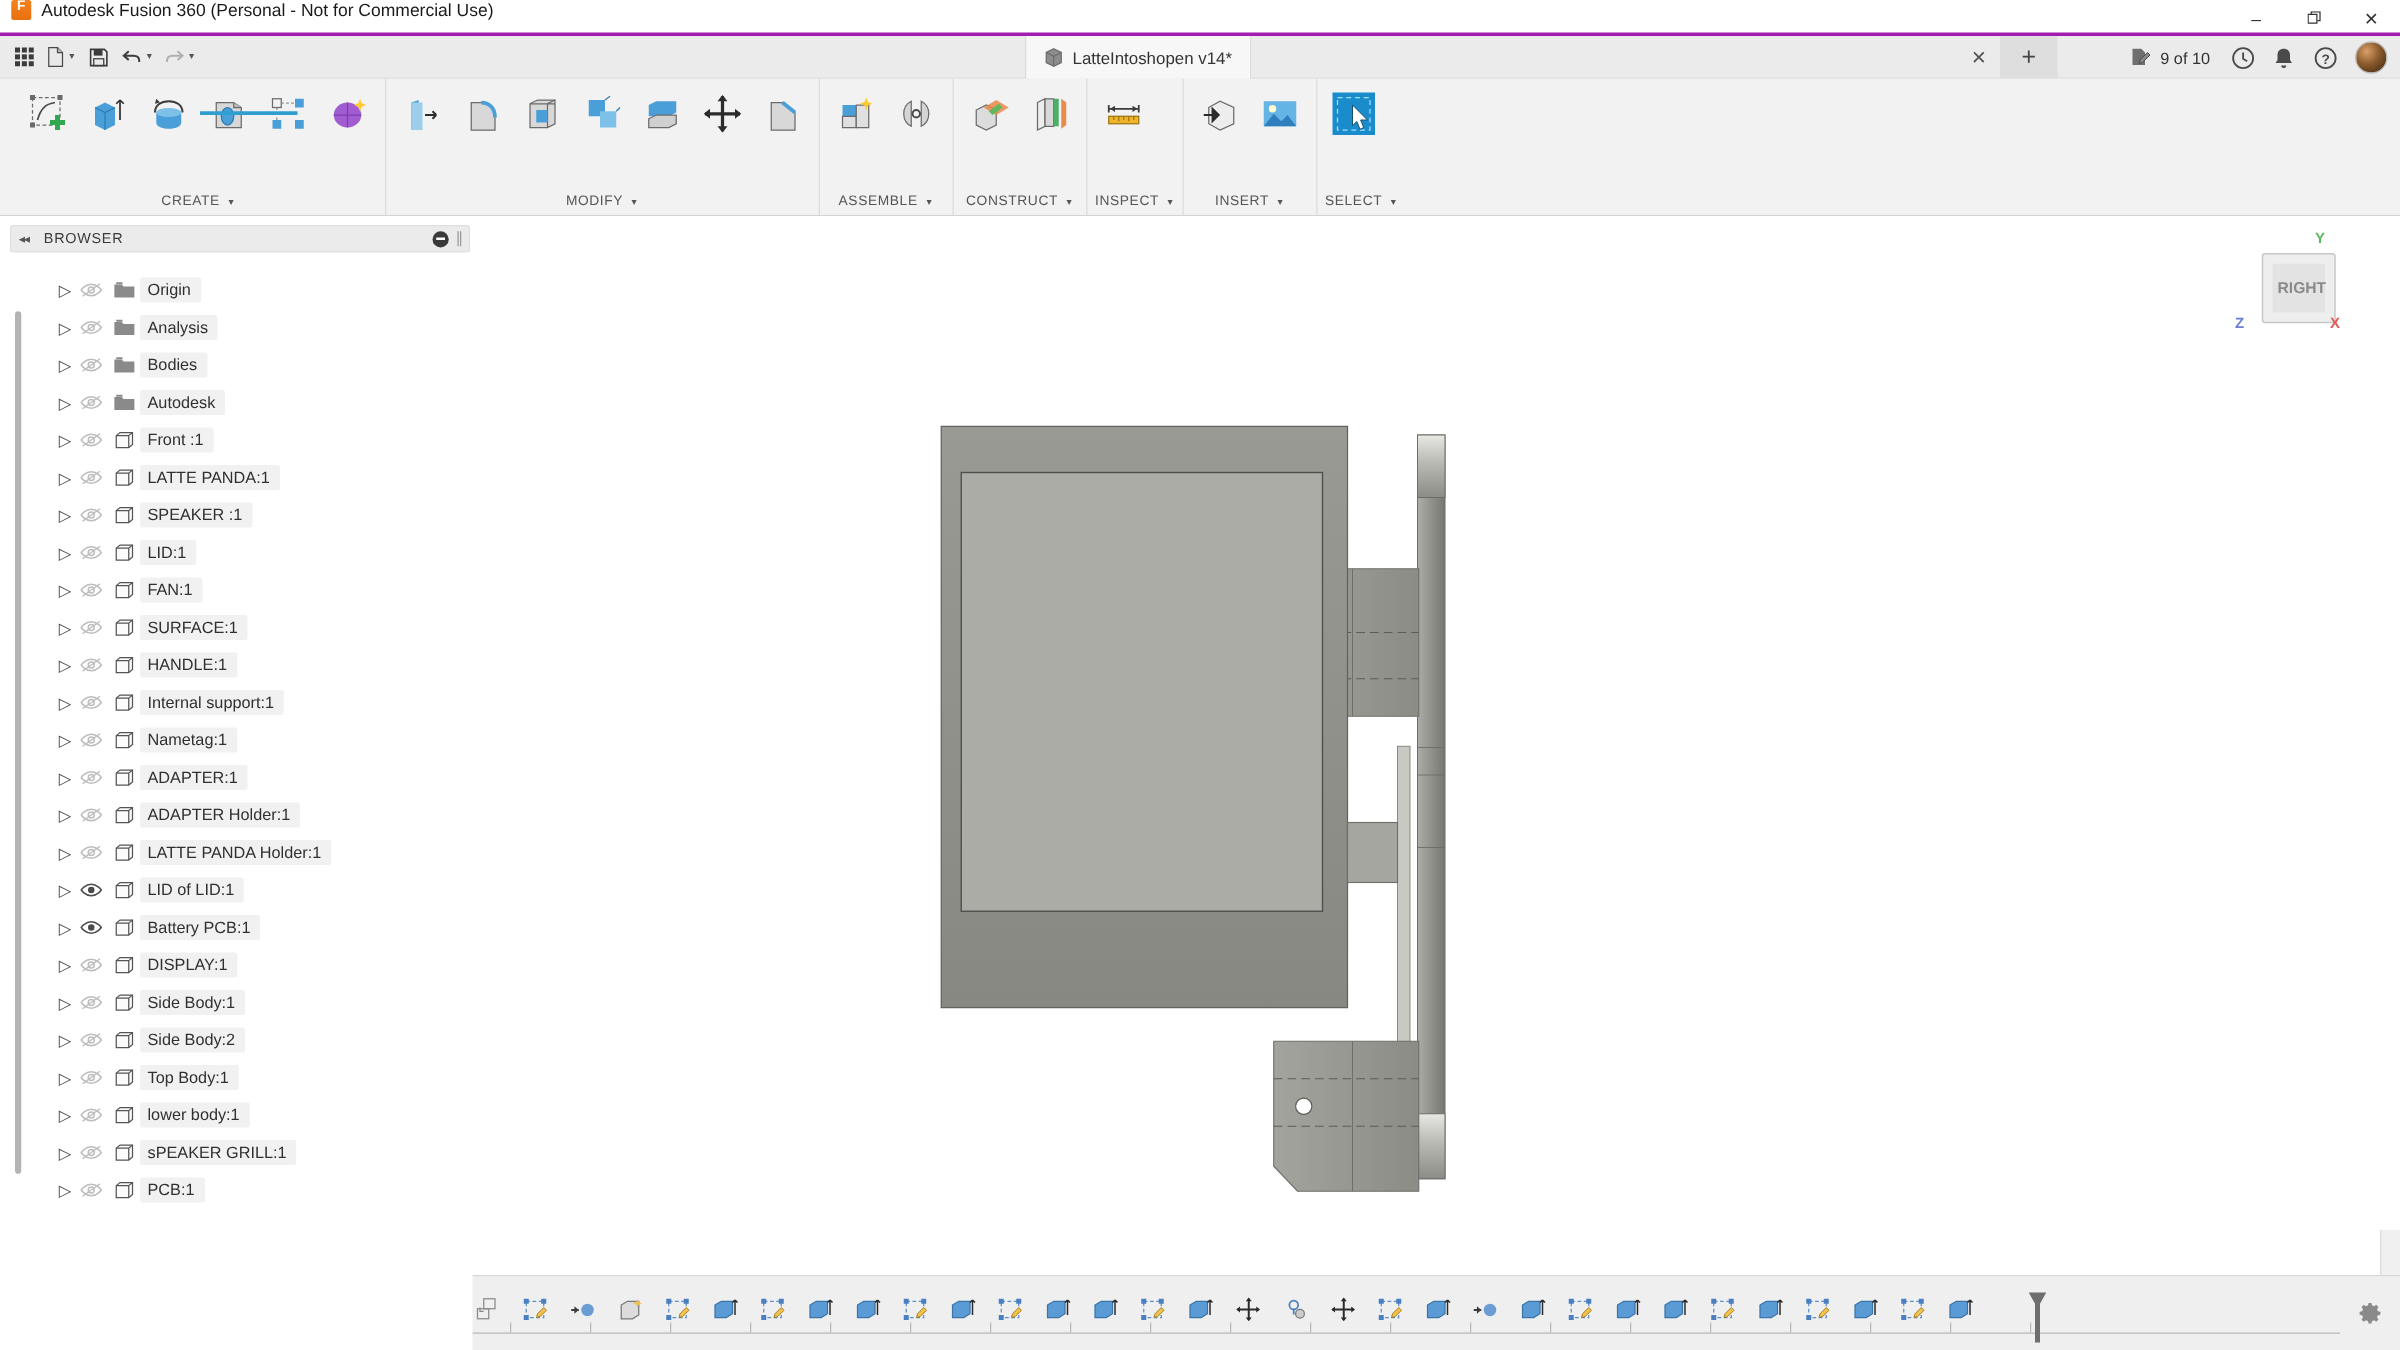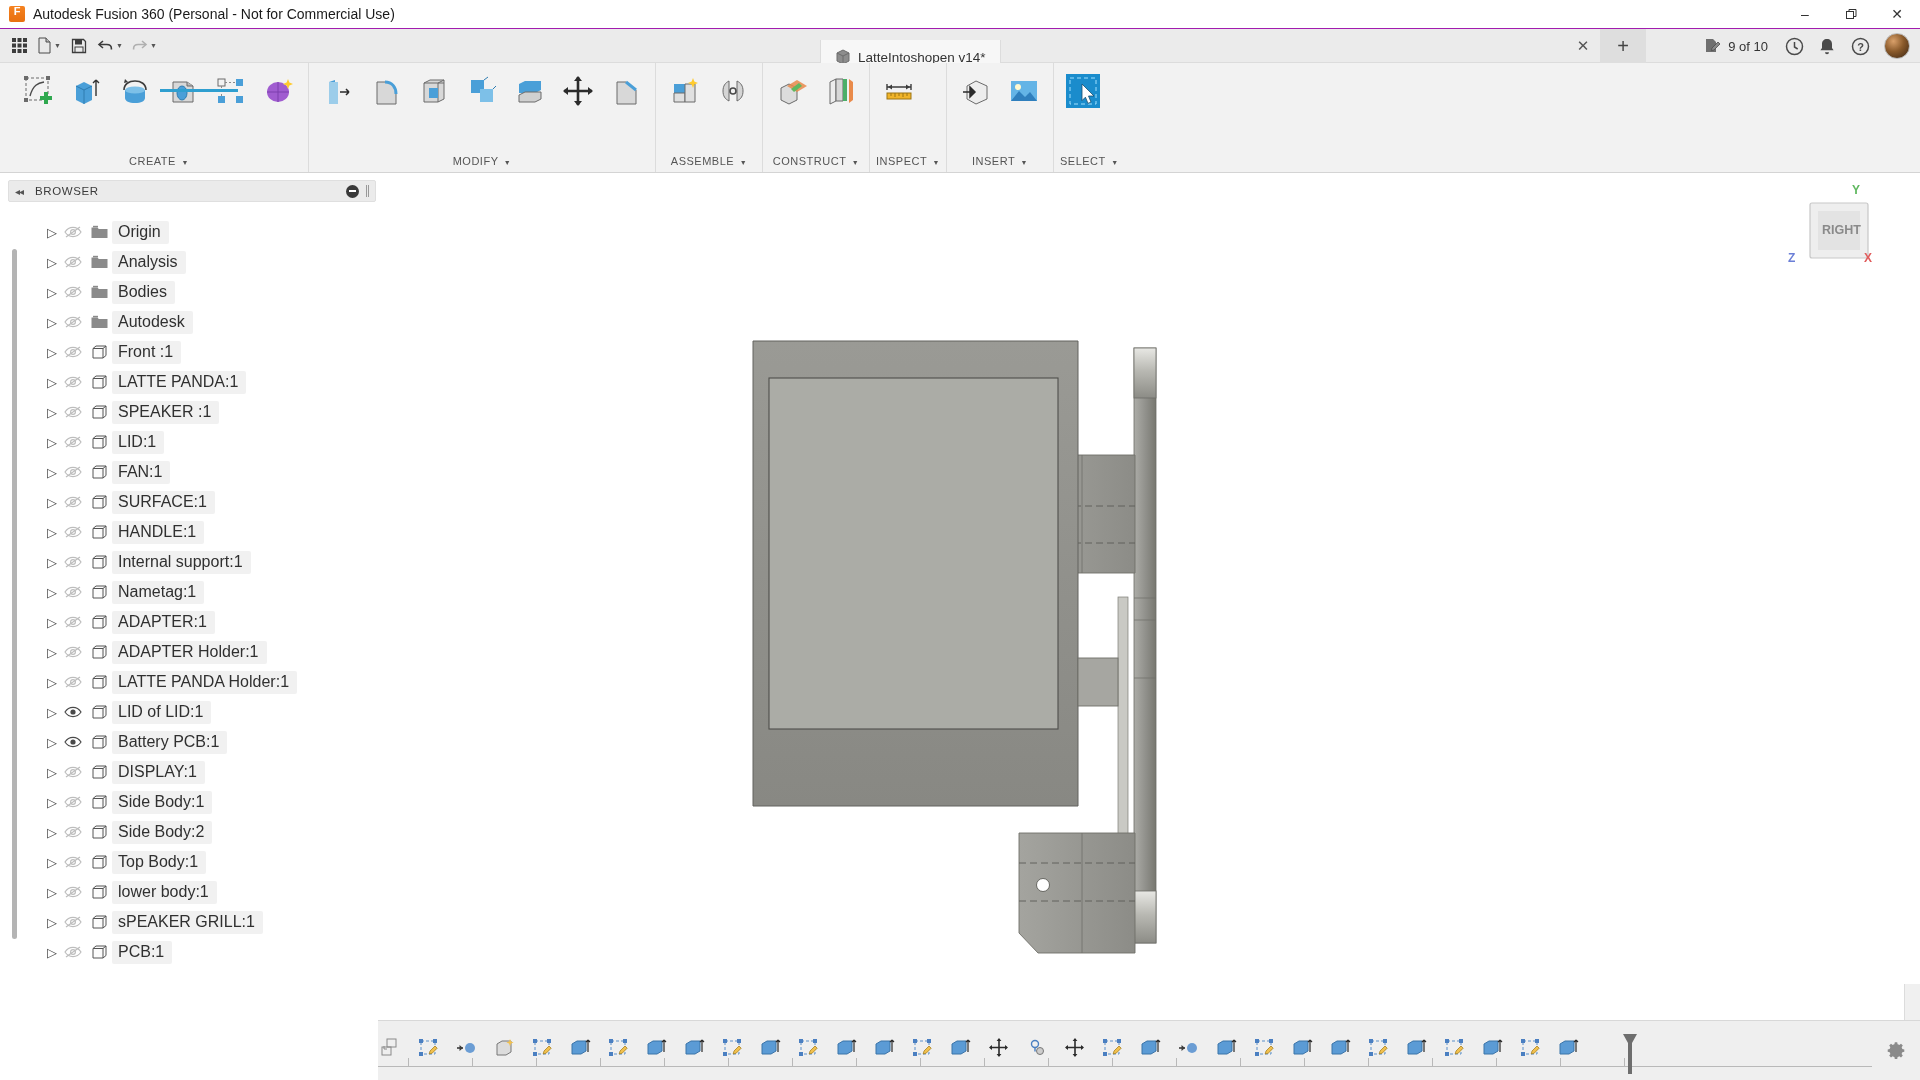--- a/index.html
+++ b/index.html
@@ -7,22 +7,22 @@
   body {
     font-family: "Liberation Sans", sans-serif;
     font-size: 13px;
     color:#2b2b2b;
     background:#ffffff;
     -webkit-font-smoothing: antialiased;
   }
 
   
   .titlebar{
-    height:29px; background:#ffffff; display:flex; align-items:center;
-    border-bottom:1px solid #a21caf; position:relative;
+    height:29px; background:#ffffff; display:flex; align-items:flex-start;
+    border-bottom:3px solid #a21caf; position:relative;
   }
   .titlebar .app-icon{
     width:16px;height:16px;margin-left:9px;margin-right:8px;
     background:linear-gradient(#f58220,#e8700f); border-radius:2px;
     position:relative; flex:none;
   }
   .titlebar .app-icon::after{
     content:"F"; position:absolute; left:0; right:0; top:-1px;
     font-size:11px; color:#fff; text-align:center; font-weight:bold;
   }
@@ -39,21 +39,21 @@
     position:relative; border-bottom:1px solid #dcdcdc;
   }
   .qat-left{ display:flex; align-items:center; padding-left:6px; gap:2px; height:34px; }
   .qat-btn{
     height:28px; min-width:26px; display:flex; align-items:center; justify-content:center;
     padding:0 3px; cursor:pointer; color:#3c3c3c;
   }
   .caret{ font-size:7px; margin-left:2px; color:#555; line-height:1; }
 
   .doc-tab{
-    position:absolute; left:820px; top:11px; height:34px;
+    position:absolute; left:820px; top:0; height:34px;
     display:flex; align-items:center; gap:7px;
     padding:0 14px; background:#f7f7f7; border-left:1px solid #dcdcdc;
     border-right:1px solid #dcdcdc;
   }
   .doc-tab .dtitle{ font-size:13.5px; color:#333; }
   .tabclose{
     position:absolute; left:1566px; top:0; height:34px; width:34px;
     display:flex;align-items:center;justify-content:center;
     font-size:15px; color:#555; cursor:pointer;
   }
@@ -148,21 +148,21 @@
   .trow{
     display:flex; align-items:center; height:30px; padding-left:44px; cursor:pointer;
   }
   .t-arrow{
     width:16px; height:16px; display:flex; align-items:center; justify-content:center;
     color:#4a4a4a; flex:none; cursor:pointer;
   }
   .t-eye{ width:26px; display:flex; align-items:center; justify-content:center; flex:none; cursor:pointer;}
   .t-icon{ width:26px; display:flex; align-items:center; justify-content:center; flex:none; }
   .tlabel{
-    font-size:16px; color:#303030; padding:2px 8px 3px 6px; background:#f1f1f1; border-radius:2px;
+    font-size:13px; color:#303030; padding:2px 8px 3px 6px; background:#f1f1f1; border-radius:2px;
     white-space:nowrap;
   }
 
   .comments{
     position:absolute; left:8px; bottom:8px; width:368px; height:24px;
     background:#ebebeb; border:1px solid #dfdfdf; display:flex; align-items:center;
     padding:0 6px; border-radius:2px;
   }
   .comments .ctitle{ font-size:11.5px; letter-spacing:.6px; color:#3b3b3b; margin-left:26px;}
 

